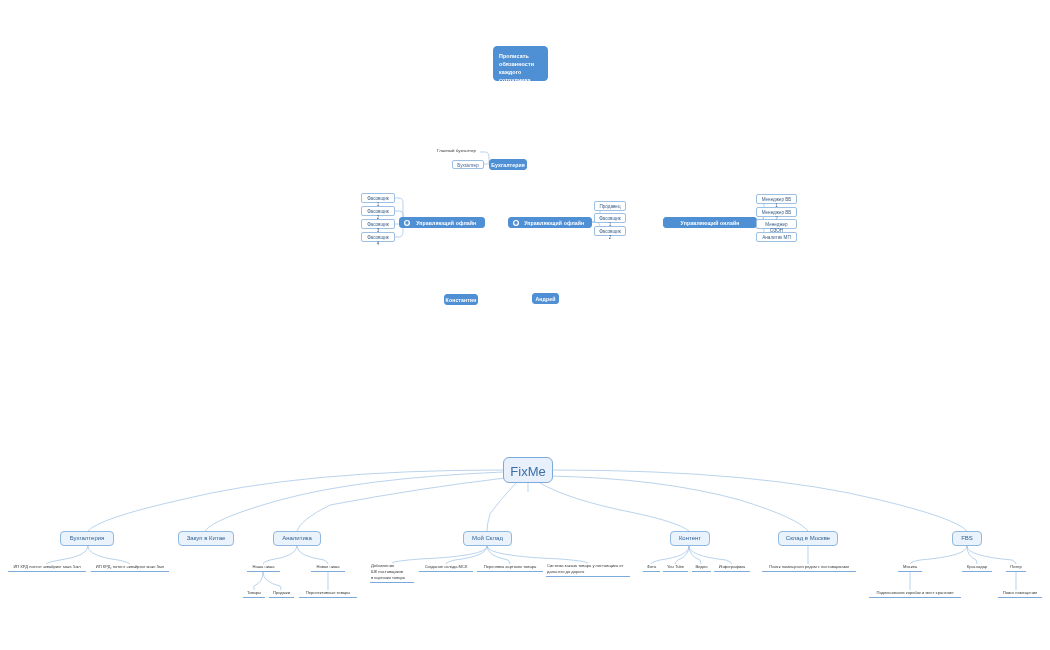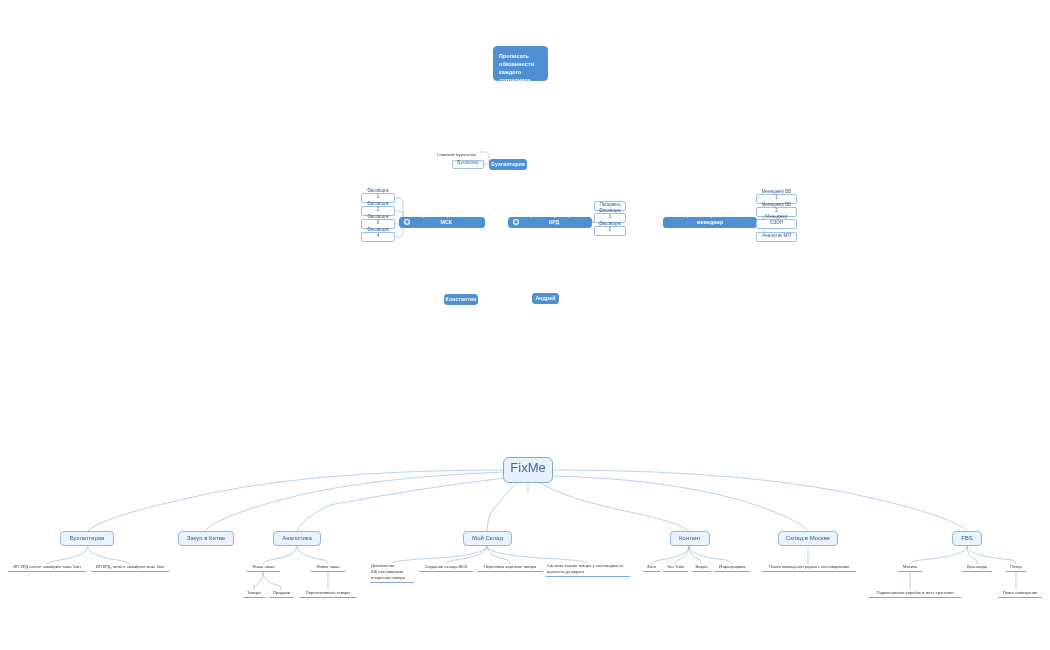--- a/index.html
+++ b/index.html
@@ -17,21 +17,21 @@
     background: #ffffff;
   }
   #links {
     position: absolute; left: 0; top: 0;
     width: 1050px; height: 650px;
     pointer-events: none;
   }
   .node {
     position: absolute;
     display: flex;
-    align-items: flex-end;
+    align-items: flex-start;
     justify-content: center;
     white-space: pre-line;
     line-height: 1.25;
     text-align: center;
   }
   
   .n-fill {
     background: #4f8fd4;
     color: #ffffff;
     border: 1px solid #4f8fd4;

